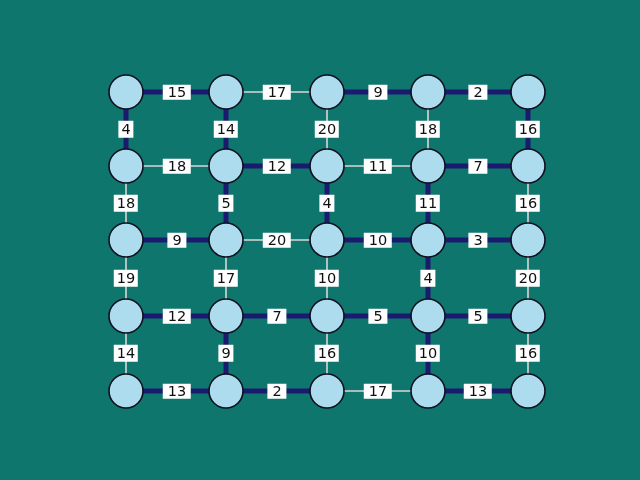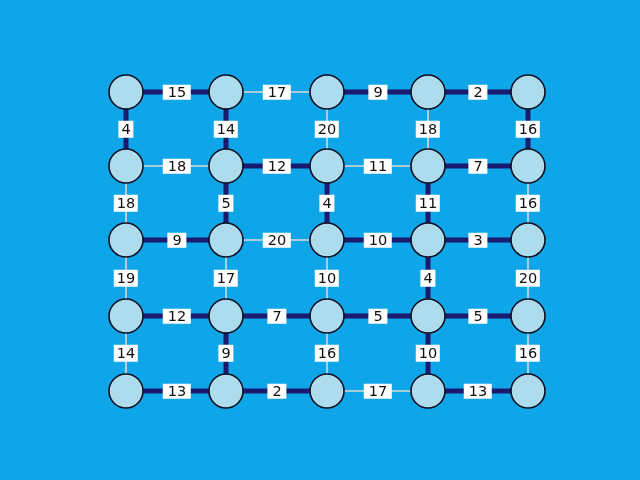--- a/index.html
+++ b/index.html
@@ -10,21 +10,21 @@
   body {
     width: 640px;
     height: 480px;
     overflow: hidden;
     font-family: "DejaVu Sans", sans-serif;
   }
   #graph-figure {
     position: relative;
     width: 640px;
     height: 480px;
-    background: #0ea5e9;
+    background: #0f766e;
   }
   #graph-svg {
     position: absolute;
     left: 0;
     top: 0;
     width: 640px;
     height: 480px;
     display: block;
   }
   .edge-line-on {

